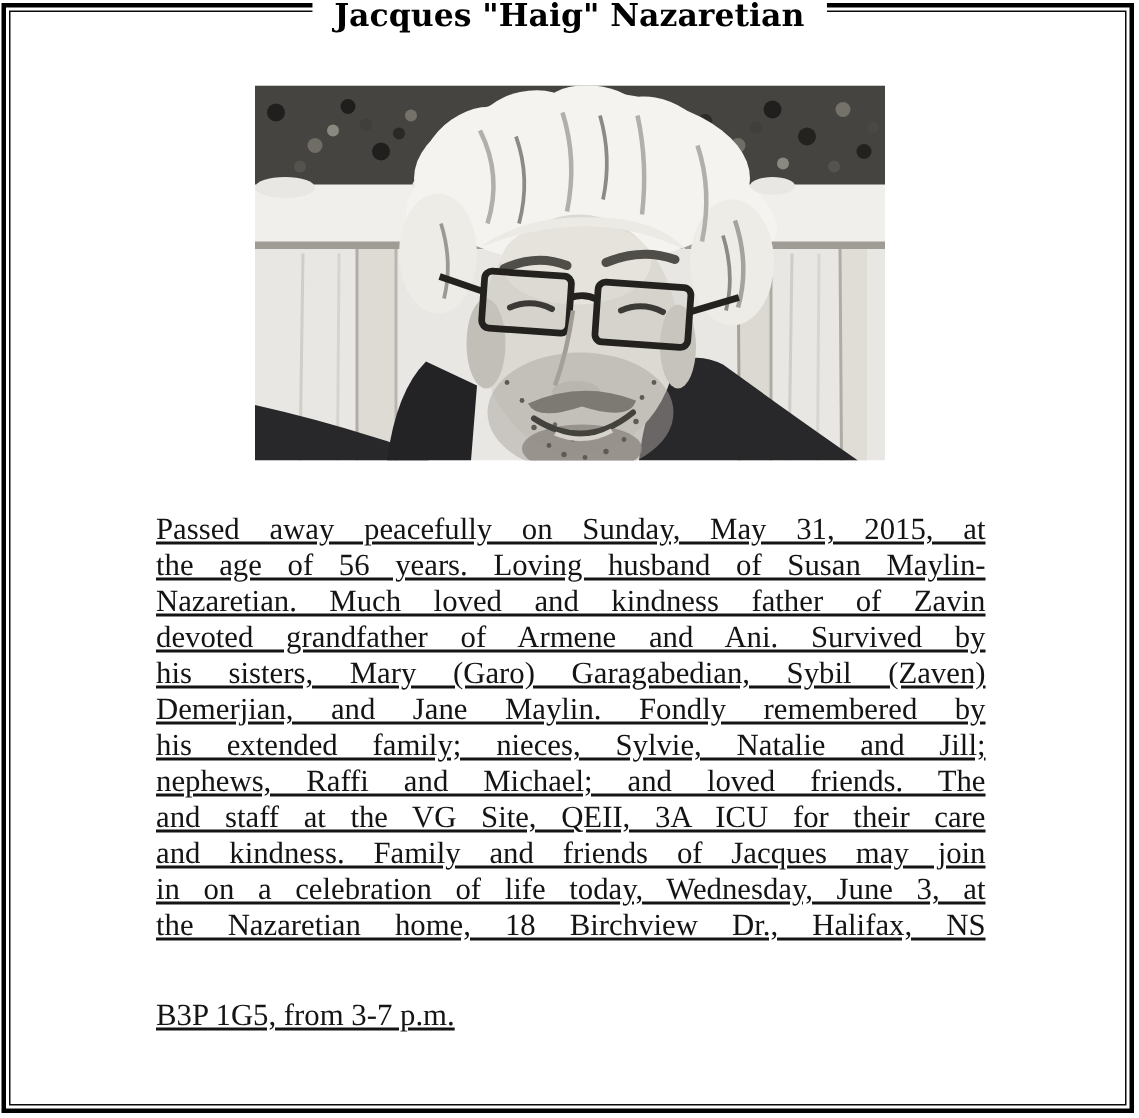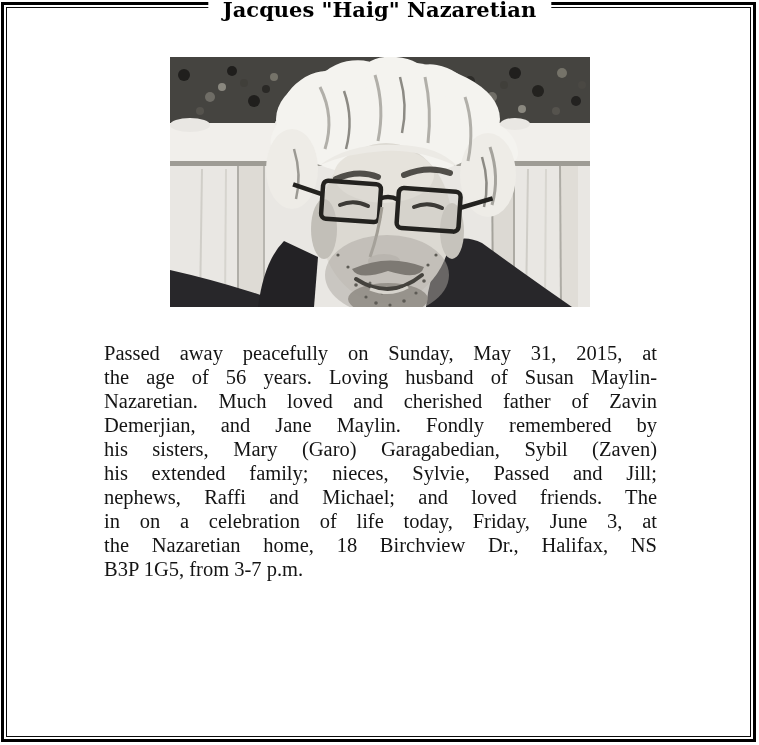--- a/index.html
+++ b/index.html
@@ -40,22 +40,23 @@
   .photo svg { display: block; }
   .text-block {
     position: absolute; left: 104px; top: 341px; width: 553px;
     font-size: 20.5px; color: #141414;
     z-index: 2;
   }
   .obit-line {
     height: 24px; line-height: 24px;
     text-align: justify;
     text-align-last: justify;
-  }
-  .obit-line:last-child { text-align-last: left; }
+    text-decoration: underline;
+  }
+  .obit-line:last-child { text-align-last: left; margin-top: 36px; }
 </style>
 </head>
 <body>
 
 <div class="page">
 
   <div class="frame-outer"></div>
   <div class="frame-inner"></div>
 
   <div class="title">Jacques "Haig" Nazaretian</div>
@@ -192,23 +193,26 @@
         <path d="M182,212 Q218,196 254,210 Q250,224 218,214 Q188,224 182,212 Z" fill="#7d7973"></path>
         <path d="M186,222 Q220,244 252,218" stroke="#44423d" stroke-width="4" stroke-linecap="round" fill="none"></path>
         <path d="M200,232 Q220,240 238,230" stroke="#d6d3cc" stroke-width="3" fill="none"></path>
       </g>
     </svg>
   </div>
 
   <div class="text-block">
       <div class="obit-line">Passed away peacefully on Sunday, May 31, 2015, at</div>
       <div class="obit-line">the age of 56 years. Loving husband of Susan Maylin-</div>
-      <div class="obit-line">Nazaretian. Much loved and cherished father of Zavin</div>
+      <div class="obit-line">Nazaretian. Much loved and kindness father of Zavin</div>
+      <div class="obit-line">devoted grandfather of Armene and Ani. Survived by</div>
+      <div class="obit-line">his sisters, Mary (Garo) Garagabedian, Sybil (Zaven)</div>
       <div class="obit-line">Demerjian, and Jane Maylin. Fondly remembered by</div>
-      <div class="obit-line">his sisters, Mary (Garo) Garagabedian, Sybil (Zaven)</div>
-      <div class="obit-line">his extended family; nieces, Sylvie, Passed and Jill;</div>
+      <div class="obit-line">his extended family; nieces, Sylvie, Natalie and Jill;</div>
       <div class="obit-line">nephews, Raffi and Michael; and loved friends. The</div>
-      <div class="obit-line">in on a celebration of life today, Friday, June 3, at</div>
+      <div class="obit-line">and staff at the VG Site, QEII, 3A ICU for their care</div>
+      <div class="obit-line">and kindness. Family and friends of Jacques may join</div>
+      <div class="obit-line">in on a celebration of life today, Wednesday, June 3, at</div>
       <div class="obit-line">the Nazaretian home, 18 Birchview Dr., Halifax, NS</div>
       <div class="obit-line">B3P 1G5, from 3-7 p.m.</div>
     </div>
 
 </div>
 
 </body></html>

